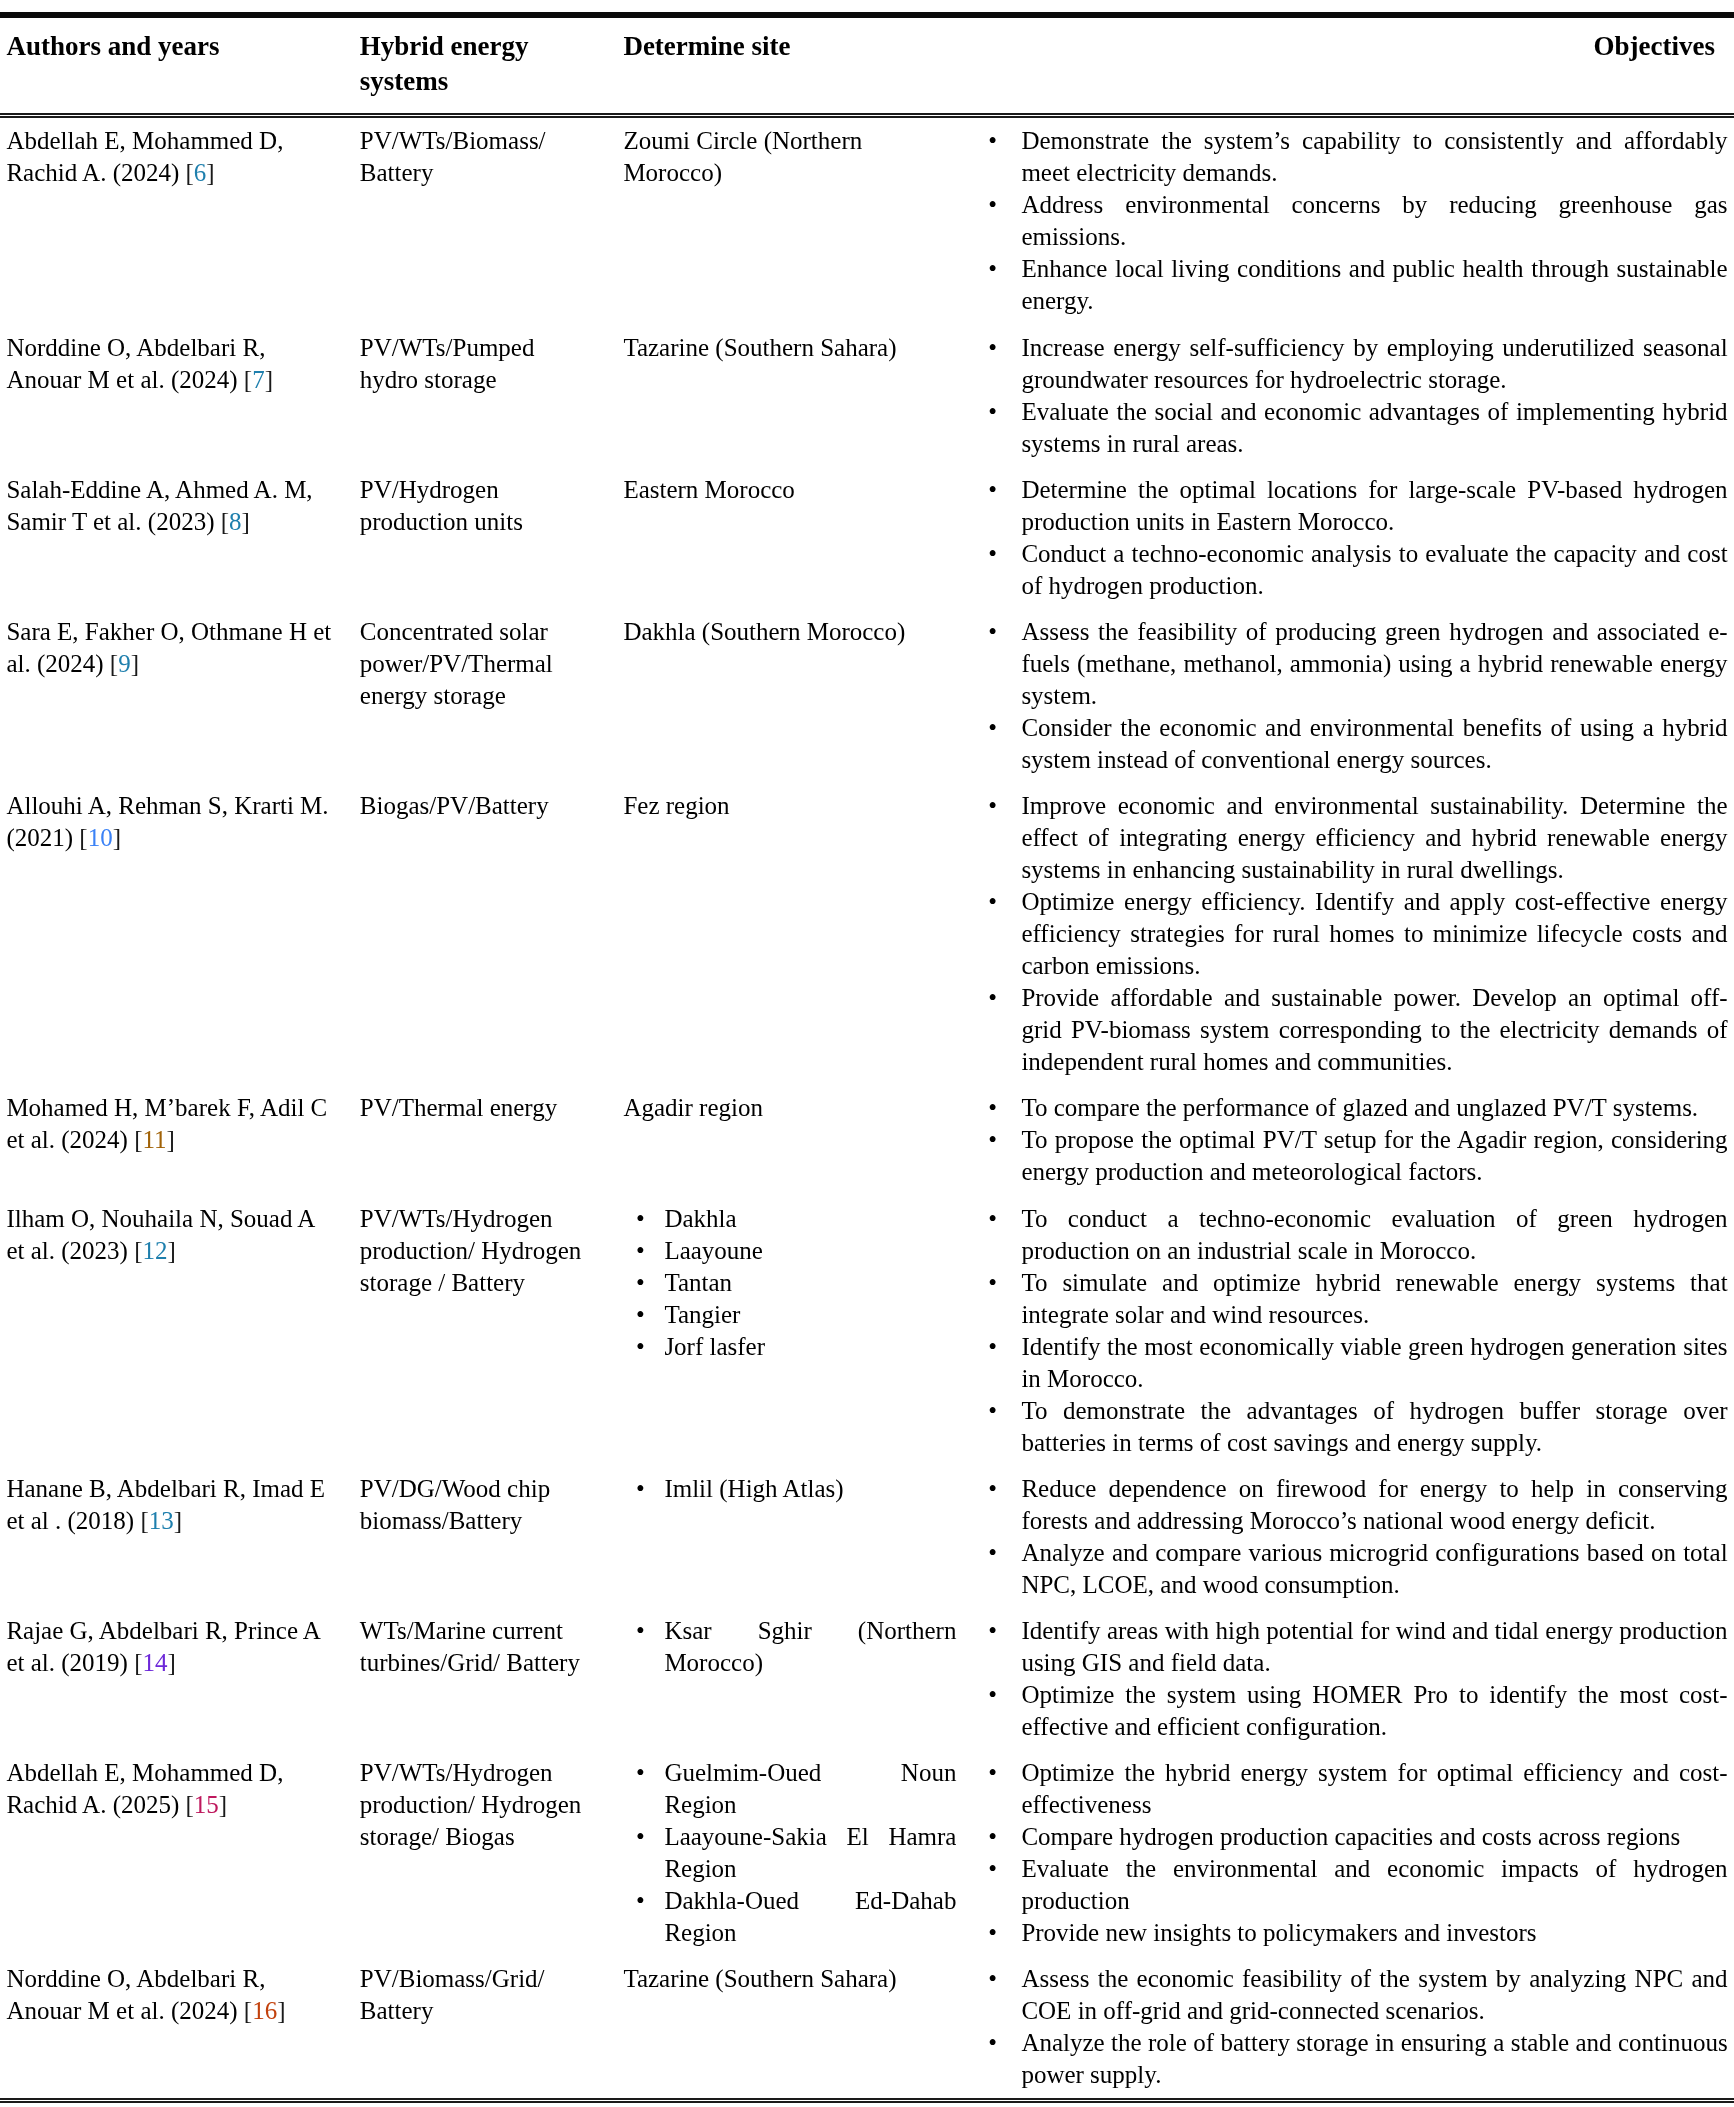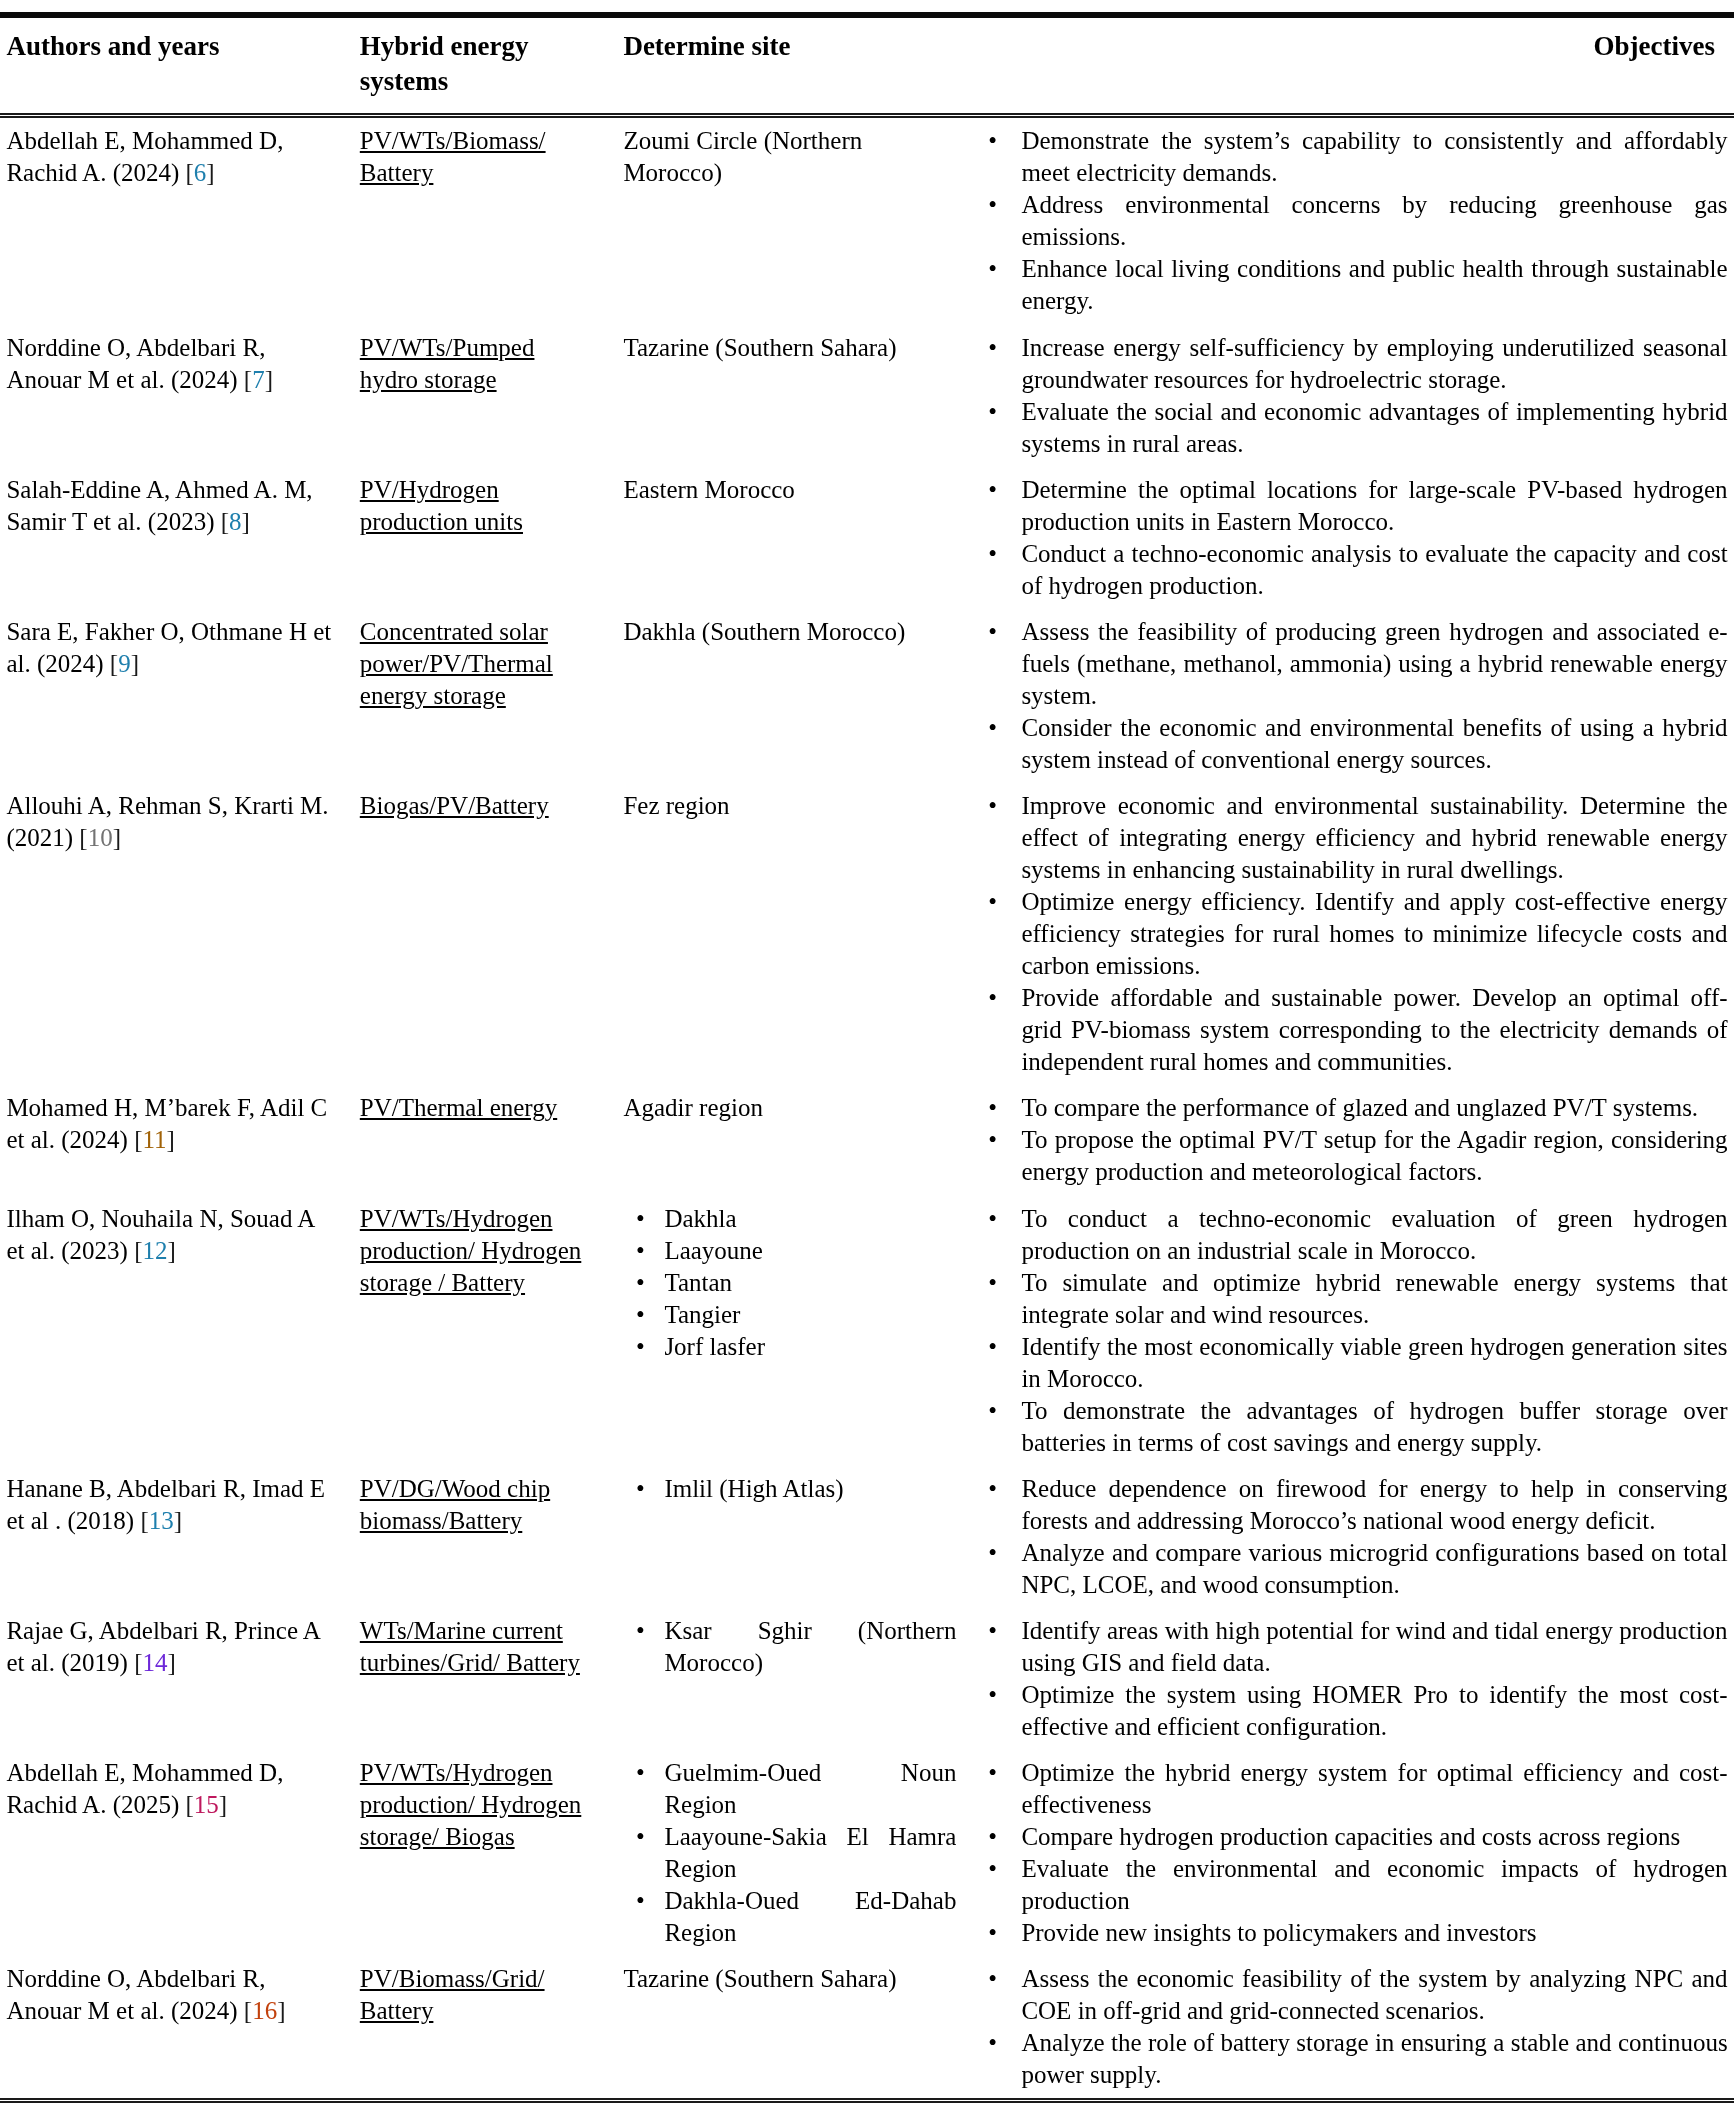--- a/index.html
+++ b/index.html
@@ -45,21 +45,21 @@
   th.h-obj     { padding-left: 6.4px; text-align: right; }
 
   td {
     vertical-align: top;
     font-size: 25px;
     line-height: 32px;
     padding-top: 7.1px;
     padding-bottom: 7.1px;
   }
   td.cell-authors { padding-left: 6.4px;  padding-right: 20.6px; }
-  td.cell-systems { padding-left: 4.8px;  padding-right: 20.6px; text-decoration: underline; }
+  td.cell-systems { padding-left: 4.8px;  padding-right: 20.6px; }
   td.cell-site    { padding-left: 6.4px;  padding-right: 20.6px; }
   td.cell-obj     { padding-left: 6.4px;  padding-right: 6.4px; }
 
   .ref-bracket { color: #1a1a1a; }
   a.ref-link { text-decoration: none; cursor: pointer; }
 
   ul.bullets {
     margin: 0;
     padding: 0;
     list-style: none;
@@ -166,21 +166,21 @@
           </td>
           <td class="cell-obj">
             <ul class="bullets">
               <li><span class="bullet">•</span>Assess the feasibility of producing green hydrogen and associated e-fuels (methane, methanol, ammonia) using a hybrid renewable energy system.</li>
               <li><span class="bullet">•</span>Consider the economic and environmental benefits of using a hybrid system instead of conventional energy sources.</li>
             </ul>
           </td>
         </tr>
         <tr>
           <td class="cell-authors">
-            <span class="authors-text">Allouhi A, Rehman S, Krarti M. (2021) <span class="ref-bracket">[</span><a class="ref-link" style="color: #737373;">10</a><span class="ref-bracket">]</span></span>
+            <span class="authors-text">Allouhi A, Rehman S, Krarti M. (2021) <span class="ref-bracket">[</span><a class="ref-link" style="color: #3b82f6;">10</a><span class="ref-bracket">]</span></span>
           </td>
           <td class="cell-systems">
             <span class="systems-text">Biogas/​PV/​Battery</span>
           </td>
           <td class="cell-site">
             <span class="site-text">Fez region</span>
           </td>
           <td class="cell-obj">
             <ul class="bullets">
               <li><span class="bullet">•</span>Improve economic and environmental sustainability. Determine the effect of integrating energy efficiency and hybrid renewable energy systems in enhancing sustainability in rural dwellings.</li>

